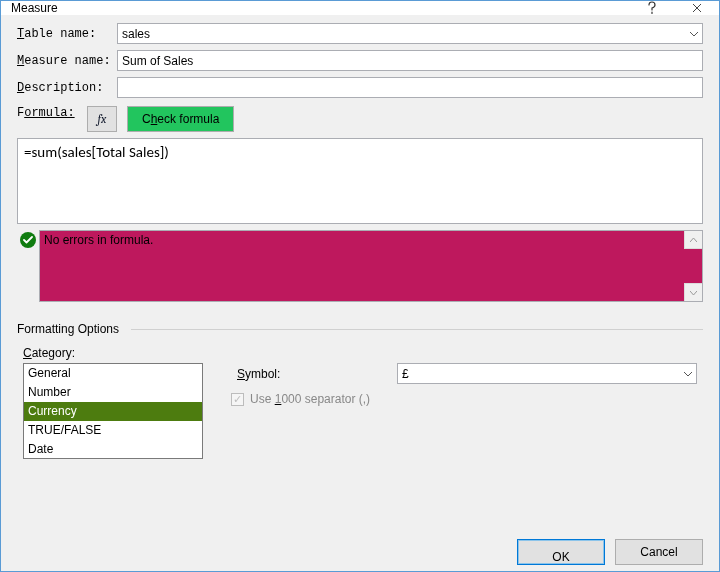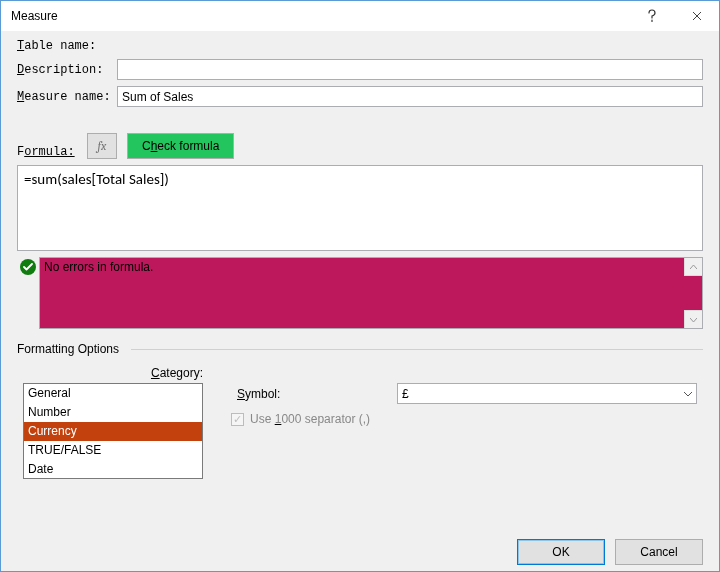--- a/index.html
+++ b/index.html
@@ -13,21 +13,21 @@
   .window {
     width: 720px;
     height: 572px;
     box-sizing: border-box;
     border: 1px solid #5a9bd5;
     background: #fff;
     display: flex;
     flex-direction: column;
   }
   .titlebar {
-    height: 30px;
+    height: 14px;
     display: flex;
     align-items: center;
     padding: 0 0 0 10px;
     background: #fff;
   }
   .titlebar .title {
     flex: 1;
     font-size: 12px;
   }
   .titlebar .win-btn {
@@ -85,37 +85,37 @@
     width: 18px;
     display: flex;
     align-items: center;
     justify-content: center;
     pointer-events: none;
     color: #555;
   }
 
   .formula-row {
     display: flex;
-    align-items: flex-end;
-    margin-top: 20px;
+    align-items: flex-start;
+    margin-top: 2px;
     margin-bottom: 6px;
   }
   .formula-row .form-label { width: 70px; }
   .fx-btn {
     height: 24px;
     width: 28px;
     border: 1px solid #adadad;
     background: #e1e1e1;
     margin-right: 10px;
     display: flex;
     align-items: center;
     justify-content: center;
     font-style: italic;
     font-family: "Cambria", "Times New Roman", serif;
-    color: #737373;
+    color: #0f172a;
   }
   .check-btn {
     height: 24px;
     padding: 0 14px;
     border: 1px solid #adadad;
     background: #22c55e;
     display: flex;
     align-items: center;
     justify-content: center;
   }
@@ -165,59 +165,58 @@
     border-left: 1px solid #dcdcdc;
     display: flex; align-items: center; justify-content: center;
     color: #888;
   }
   .status-box .vscroll-up { top: 0; border-bottom: 1px solid #dcdcdc; }
   .status-box .vscroll-down { bottom: 0; border-top: 1px solid #dcdcdc; }
 
   .section-header {
     display: flex;
     align-items: center;
-    margin-top: 13px;
+    margin-top: 20px;
     margin-bottom: 10px;
   }
   .section-header .section-title {
     padding-right: 12px;
   }
   .section-header .rule {
     flex: 1;
     height: 1px;
     background: #d0d0d0;
   }
 
   .fmt-area {
     display: flex;
     padding-left: 6px;
   }
   .cat-col {
     display: flex;
     flex-direction: column;
     margin-right: 28px;
-    align-items: flex-end;
   }
   .cat-col .label { margin-bottom: 3px; }
   .listbox {
     width: 180px;
     height: 96px;
     border: 1px solid #7a7a7a;
     background: #fff;
     overflow: hidden;
     box-sizing: border-box;
   }
   .listbox .item {
     padding: 1px 4px;
     line-height: 17px;
     height: 17px;
     white-space: nowrap;
   }
   .listbox .item.selected {
-    background: #c2410c;
+    background: #4d7c0f;
     color: #fff;
   }
 
   .opts-col {
     flex: 1;
     padding-top: 17px;
   }
   .opt-row {
     display: flex;
     align-items: center;
@@ -302,20 +301,21 @@
     width: 86px;
     height: 24px;
     border: 1px solid #adadad;
     background: #e1e1e1;
     display: flex; align-items: center; justify-content: center;
     margin-left: 10px;
   }
   .btn.default {
     border: 1px solid #0078d7;
     box-shadow: inset 0 0 0 1px #8cc4ea;
+    align-items: flex-end;
   }
 </style>
 </head>
 <body>
 
 <div class="window">
 
   <div class="titlebar">
     <div class="title">Measure</div>
     <div class="win-btn">
@@ -327,30 +327,38 @@
       <svg width="10" height="10" viewBox="0 0 10 10">
         <path d="M1 1 L9 9 M9 1 L1 9" stroke="currentColor" stroke-width="1"></path>
       </svg>
     </div>
   </div>
 
   <div class="content">
 
     <div class="form-row">
       <div class="form-label"><span class="underline">T</span>able name:</div>
+      <div class="combo-wrap">
+        <input class="combo" value="sales" style="">
+        <div class="combo-arrow">
+          <svg width="8" height="4" viewBox="0 0 8 4">
+              <path d="M0 0 L4 4 L8 0" fill="none" stroke="#555" stroke-width="1"></path>
+            </svg>
+        </div>
+      </div>
+    </div>
+
+    <div class="form-row">
+      <div class="form-label"><span class="underline">M</span>easure name:</div>
+      <input class="input" value="Sum of Sales" style="">
     </div>
 
     <div class="form-row">
       <div class="form-label"><span class="underline">D</span>escription:</div>
       <input class="input" value="" style="">
-    </div>
-
-    <div class="form-row">
-      <div class="form-label"><span class="underline">M</span>easure name:</div>
-      <input class="input" value="Sum of Sales" style="">
     </div>
 
     <div class="formula-row">
       <div class="form-label">F<span class="underline">ormula:</span></div>
       <div class="fx-btn">
           <span>fx</span>
         </div>
       <div class="check-btn">C<span class="underline">h</span>eck formula</div>
     </div>
 

